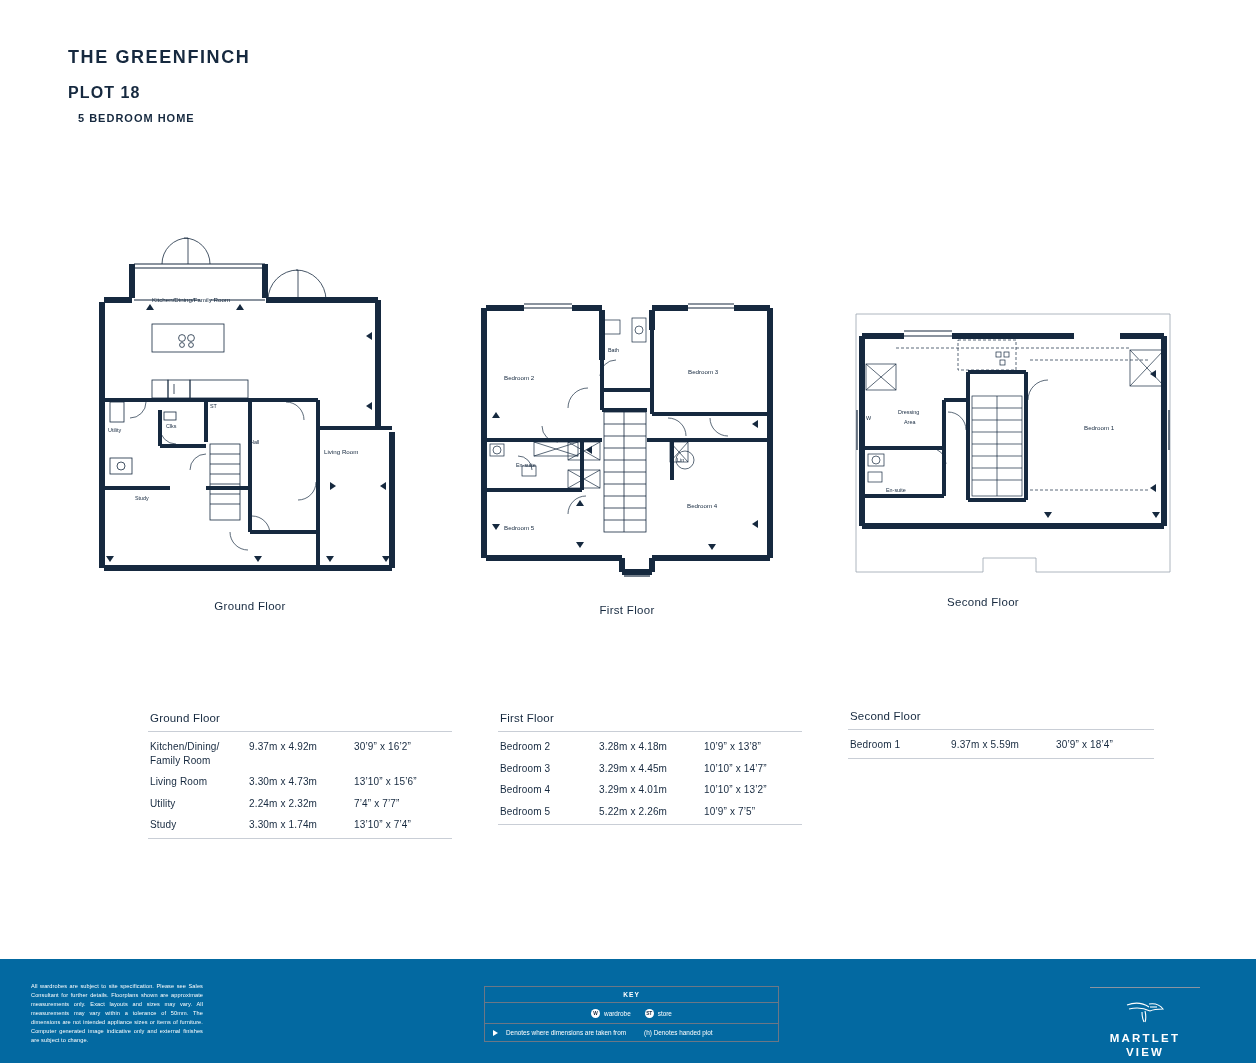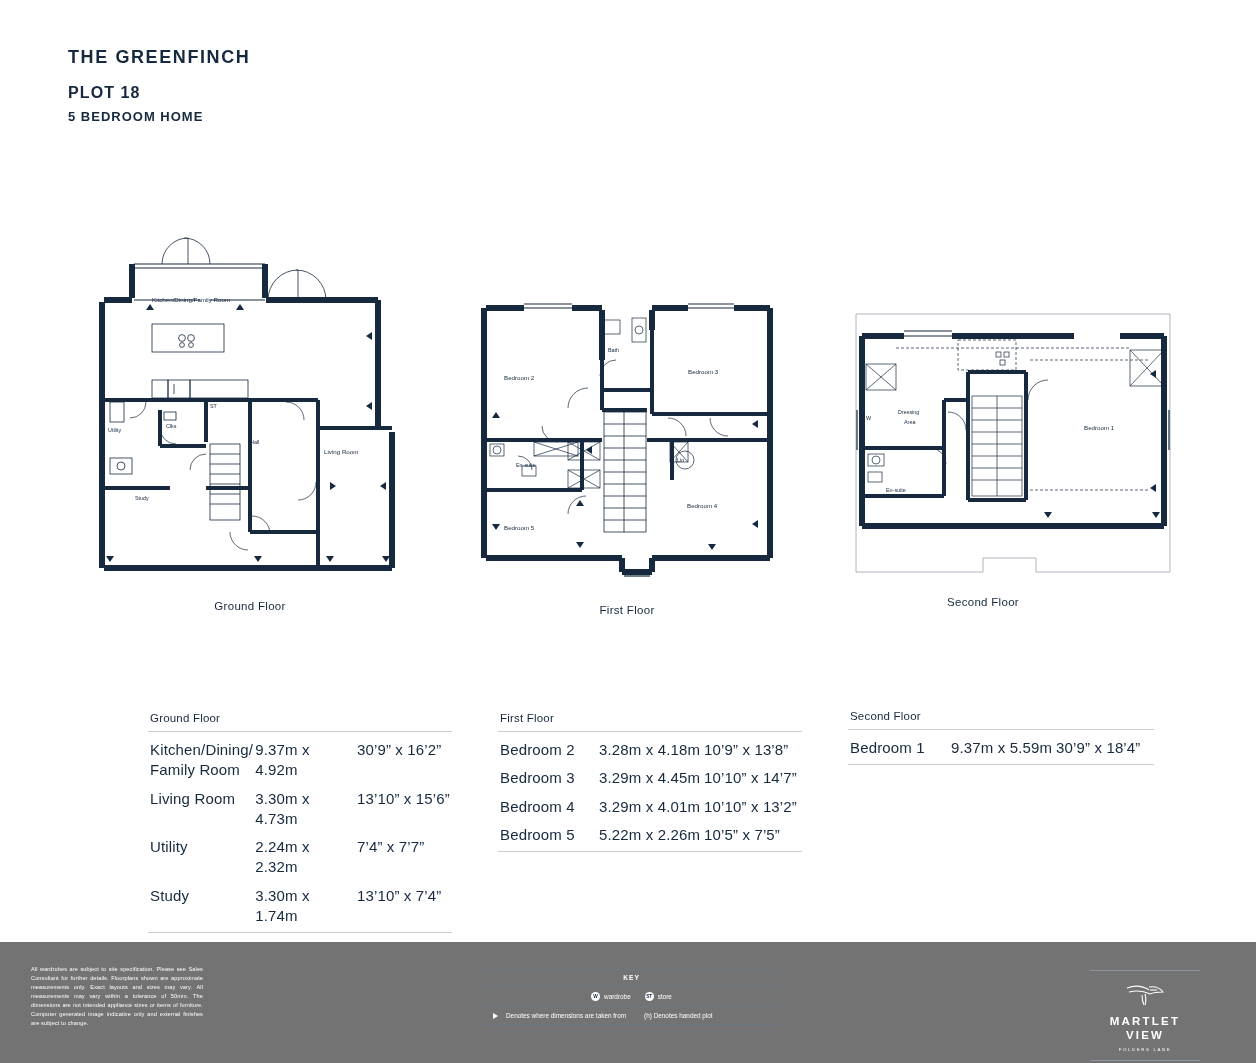--- a/index.html
+++ b/index.html
@@ -17,22 +17,22 @@
   #header { position:absolute; left:68px; top:48px; }
   #title {
     font-size:18px; font-weight:bold; letter-spacing:1.6px;
     line-height:1.1; margin:0 0 16px 0;
   }
   #plot {
     font-size:16px; font-weight:bold; letter-spacing:1.1px;
     margin:0 0 7px 0;
   }
   #subtitle {
-    font-size:13px; font-weight:bold; letter-spacing:1.0px;
-    margin:0;
+    font-size:11px; font-weight:bold; letter-spacing:1.0px;
+    margin:10px;
   }
 
   
   .plan-wrap { position:absolute; }
   .plan-caption {
     position:absolute; font-size:11.5px; letter-spacing:0.3px;
     text-align:center; width:260px;
   }
 
   svg { display:block; }
@@ -42,31 +42,31 @@
 
   
   .sched { position:absolute; }
   .sched h3 {
     font-size:11.5px; font-weight:normal; margin:0 0 7px 2px;
     letter-spacing:0.2px;
   }
   .sched .rule { height:1px; background:#c9ced6; width:100%; }
   .sched table { width:100%; border-collapse:collapse; margin-top:4px; }
   .sched td {
-    font-size:15px; padding:4px 0 4px 2px; vertical-align:top;
+    font-size:10px; padding:4px 0 4px 2px; vertical-align:top;
     letter-spacing:0.15px; line-height:1.35;
   }
   .sched td.c2 { width:105px; }
   .sched td.c3 { width:100px;margin-left:12px; }
   .sched .botrule { height:1px; background:#c9ced6; width:100%; margin-top:2px; }
 
   
   #footer {
-    position:absolute; left:0; bottom:0; width:1256px; height:121px;
-    background:#737373; color:#ffffff;
+    position:absolute; left:0; bottom:0; width:1256px; height:104px;
+    background:#0369a1; color:#ffffff;
   }
   #disclaimer {
     position:absolute; left:31px; top:23px; width:172px;
     font-size:5.6px; line-height:1.62; text-align:justify;
     letter-spacing:0.1px;
   }
   #keybox {
     position:absolute; left:484px; top:27px; width:295px;
     border:1px solid #6c7786;
   }
@@ -476,21 +476,21 @@
       <td class="c3">10’10” x 14’7”</td>
     </tr>
     <tr>
       <td>Bedroom 4</td>
       <td class="c2">3.29m x 4.01m</td>
       <td class="c3">10’10” x 13’2”</td>
     </tr>
     <tr>
       <td>Bedroom 5</td>
       <td class="c2">5.22m x 2.26m</td>
-      <td class="c3">10’5” x 7’5”</td>
+      <td class="c3">10’9” x 7’5”</td>
     </tr>
   </tbody>
     </table>
   <div class="botrule"></div>
 </div>
 
 <div class="sched" style="left:848px; top:710px; width:306px;">
   <h3>Second Floor</h3>
   <div class="rule"></div>
   <table>

